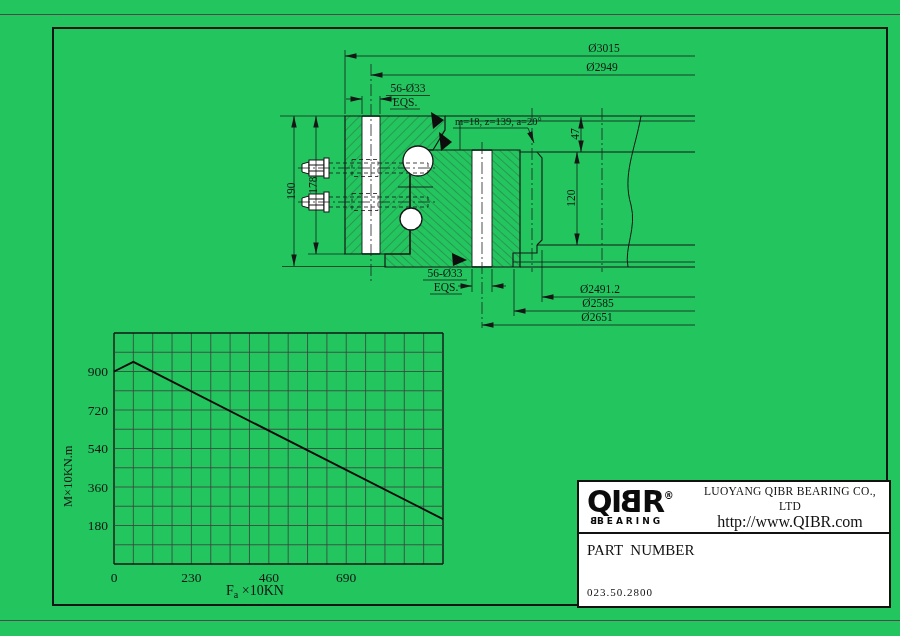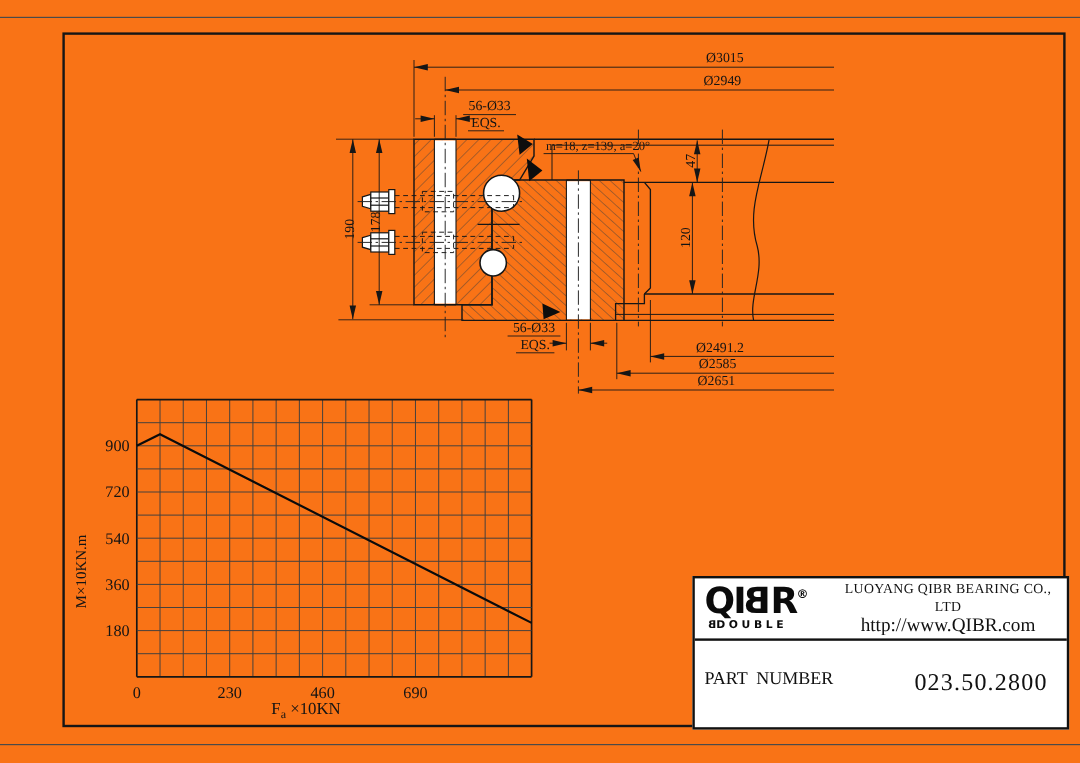--- a/index.html
+++ b/index.html
@@ -1,16 +1,16 @@
 <!DOCTYPE html>
 <html><head>
 <meta charset="utf-8">
 <style>
   html,body{margin:0;padding:0;background:#e8e8e8;}
-  .page{position:relative;width:900px;height:636px;background:#f97316;overflow:hidden;
+  .page{position:relative;width:900px;height:636px;background:#22c55e;overflow:hidden;
         font-family:"Liberation Serif",serif;color:#111;}
   .outer-border{position:absolute;left:0;top:14px;width:900px;height:605px;
         border-top:1.4px solid #4a4a4a;border-bottom:1.4px solid #4a4a4a;}
   .inner-frame{position:absolute;left:52px;top:27px;width:836px;height:579px;
         border:2px solid #161616;box-sizing:border-box;}
   svg text{font-family:"Liberation Serif",serif;}
   .dim{font-size:11.5px;fill:#141414;}
   .dim-sm{font-size:10.5px;fill:#141414;}
   .tick{font-size:13.5px;fill:#141414;}
   .axis{font-size:12.5px;fill:#141414;}
@@ -26,23 +26,23 @@
         position:relative;top:-6px;letter-spacing:0;}
   .mir{display:inline-block;transform:scaleX(-1);}
   .brand{font-family:"DejaVu Sans",sans-serif;font-weight:700;font-size:9px;letter-spacing:3px;
         color:#0b0b0b;margin-top:1px;}
   .company-col{flex:1;text-align:center;padding-right:4px;}
   .company{font-size:11.5px;line-height:15px;letter-spacing:.3px;}
   .website{font-size:16px;line-height:16px;}
   .tb-bottom{display:flex;height:72px;}
   .cell-product{width:159px;border-right:2px solid #111;display:flex;flex-direction:column;
         justify-content:center;text-align:center;font-size:15px;line-height:25px;letter-spacing:.5px;}
-  .cell-part{flex:1;display:flex;flex-direction:row;justify-content:space-between;
-        padding:24px 10px 8px 8px;font-size:15px;}
-  .part-number{text-align:right;font-size:20px;letter-spacing:1px;padding-right:6px;}
+  .cell-part{flex:1;display:flex;flex-direction:column;justify-content:space-between;
+        padding:8px 10px 8px 8px;font-size:15px;}
+  .part-number{text-align:left;font-size:11px;letter-spacing:1px;padding-right:6px;}
   .part-label{white-space:pre;}
 </style>
 </head>
 <body>
 
 <div class="page">
 
   <div class="outer-border"></div>
   <div class="inner-frame"></div>
 
@@ -240,21 +240,21 @@
       <text x="58" y="54" text-anchor="end" class="tick">900</text>
       <polyline points="64,49.5 83.35294117647058,39.875 393,197.08333333333334" fill="none" stroke="#0b0b0b" stroke-width="1.8"></polyline>
       <text x="22" y="154.22" text-anchor="middle" class="axis" transform="rotate(-90 22 154.22)">M×10KN.m</text>
       <text x="205" y="273" text-anchor="middle" class="axis-x"><tspan>F</tspan><tspan dy="3" font-size="10px">a</tspan><tspan dy="-3"> ×10KN</tspan></text>
     </svg>
 
   <div class="tblock">
     <div class="tb-top">
       <div class="logo-wrap">
         <div class="qibr"><span>Q</span><span>I</span><span class="mir">B</span><span>R</span><span class="reg">®</span></div>
-        <div class="brand"><span class="mir">B</span><span>DOUBLE</span></div>
+        <div class="brand"><span class="mir">B</span><span>BEARING</span></div>
       </div>
       <div class="company-col">
         <div class="company">LUOYANG QIBR BEARING CO., LTD</div>
         <div class="website">http://www.QIBR.com</div>
       </div>
     </div>
     <div class="tb-bottom">
       <div class="cell-part">
         <div class="part-label">PART  NUMBER</div>
         <div class="part-number">023.50.2800</div>

